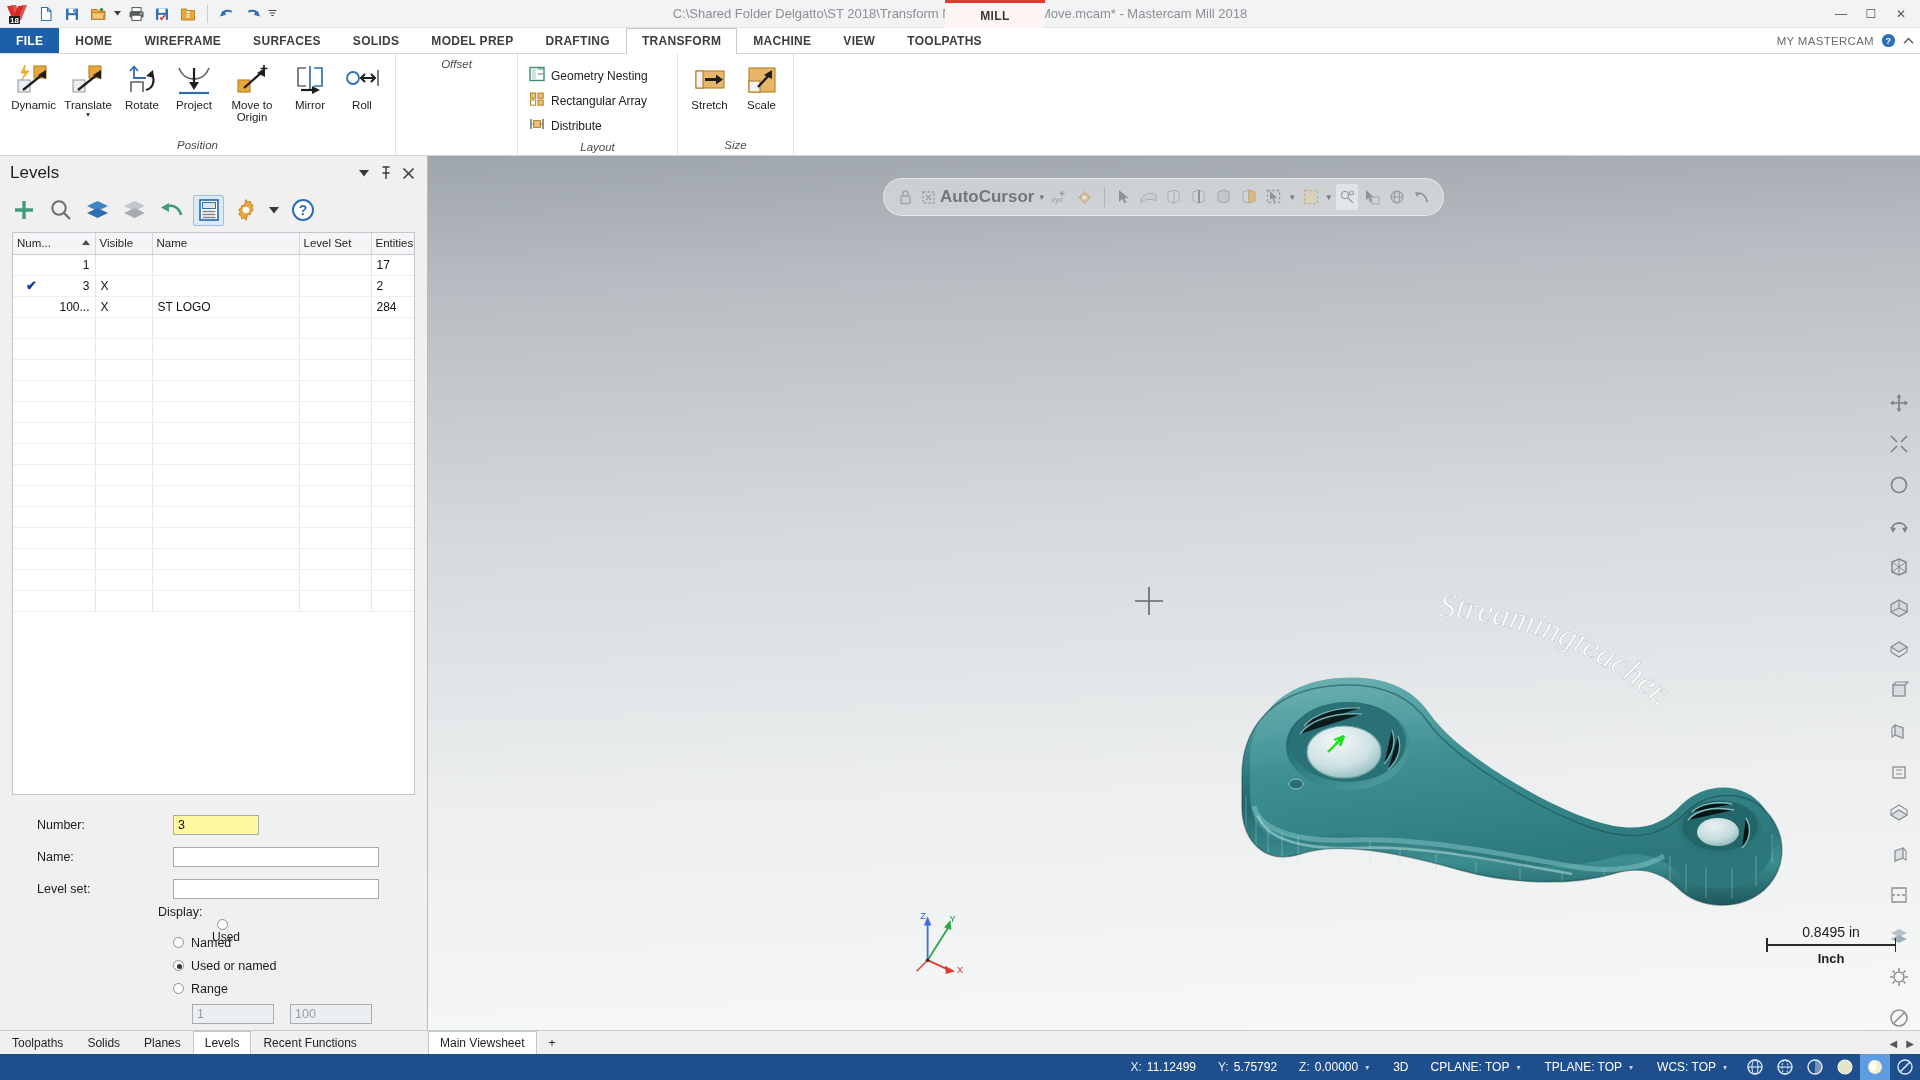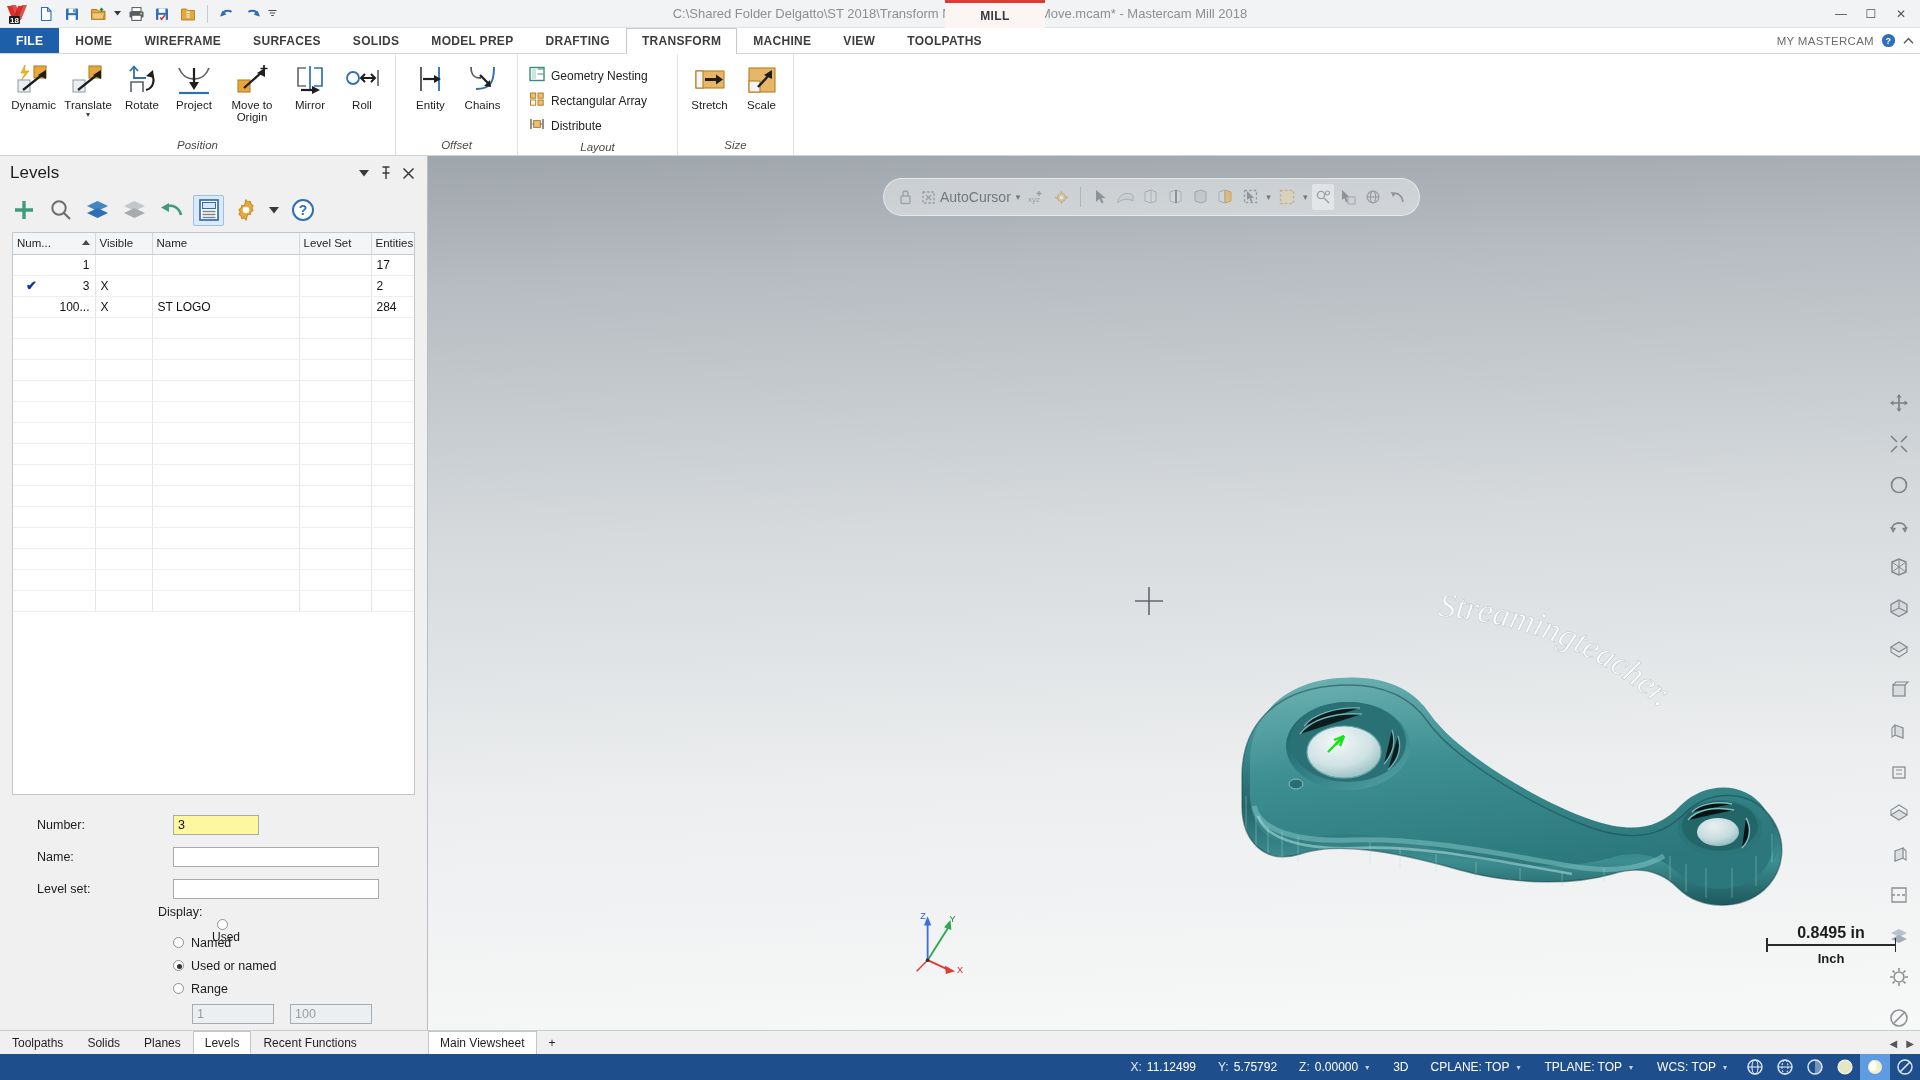--- a/index.html
+++ b/index.html
@@ -152,40 +152,40 @@
   #viewport { flex:1; position:relative; overflow:hidden;
     background:linear-gradient(178deg,#9ea5ab 0%,#b6bcc1 14%,#d6dadd 42%,#eceeef 70%,#f7f8f8 100%); }
   #autocursor-bar {
     position:absolute; left:869px; top:186px; height:38px; border-radius:19px;
     background:rgba(255,255,255,.42); display:flex; align-items:center;
     padding:0 10px; gap:3px; border:1px solid rgba(255,255,255,.5);
   }
   .ac-btn { width:22px; height:26px; display:flex; align-items:center; justify-content:center;
             cursor:pointer; opacity:.55; }
   .ac-btn.hl { background:rgba(255,255,255,.55); border-radius:2px; opacity:.75; }
-  .ac-lbl { font-size:14px; color:#5b6166; opacity:.8; white-space:nowrap; }
+  .ac-lbl { font-size:17px; color:#5b6166; opacity:.8; white-space:nowrap;font-weight:bold; }
   .ac-sep { width:1px; height:20px; background:rgba(120,128,134,.35); margin:0 5px; }
   .ac-dot { font-size:9px; color:#5b6166; opacity:.8; padding:0 2px; cursor:pointer; }
 
   #rside { position:absolute; right:2px; top:228px; display:flex; flex-direction:column; gap:3px; }
   .rs-btn {
     width:38px; height:38px; display:flex; align-items:center; justify-content:center;
     cursor:pointer; border-radius:3px; opacity:.6;
   }
 
   #cursor-cross { position:absolute; left:706px; top:430px; width:30px; height:30px; opacity:.75; }
 
   #scalebar { position:absolute; right:24px; bottom:64px; width:130px; text-align:center; }
   #scalebar .bar { position:relative; height:14px; }
   #scalebar .bar::before, #scalebar .bar::after {
     content:""; position:absolute; top:0; width:1.5px; height:14px; background:#2a2a2a;
   }
   #scalebar .bar::before { left:0; } #scalebar .bar::after { right:0; }
   #scalebar .hline { position:absolute; left:0; right:0; top:6px; height:1.5px; background:#2a2a2a; }
-  #scalebar .v1 { position:absolute; left:0; right:0; top:-14px; font-size:16px; font-weight:bold; color:#1c1c1c; }
+  #scalebar .v1 { position:absolute; left:0; right:0; top:-14px; font-size:14px; font-weight:normal; color:#1c1c1c; }
   #scalebar .v2 { font-size:13px; font-weight:bold; color:#1c1c1c; margin-top:-1px; }
 
   #gnomon { position:absolute; left:485px; bottom:55px; width:64px; height:68px; }
 
   
   #btabs {
     height:24px; background:#f0f0f0; display:flex; align-items:stretch;
     border-top:1px solid #c8ccd0; position:relative;
   }
   .btab {
@@ -435,44 +435,20 @@
           </svg>
         </div>
         <div class="lbl">Roll</div>
       </div>
 
     </div>
     <div class="rgroup-label">Position</div>
   </div>
 
   <div class="rgroup" style="width:122px;">
-    <div class="rgroup-items" style="justify-content:center;">
-      <div class="rbtn">
-        <div class="ico">
-          <svg width="32" height="32" viewBox="0 0 32 32">
-            <path d="M6 3 L6 27" stroke="#4a4e52" stroke-width="1.8"></path>
-            <path d="M24 3 L24 27" stroke="#2f6fb5" stroke-width="1.8"></path>
-            <path d="M8 15 L21 15" stroke="#1e1e1e" stroke-width="2.2"></path>
-            <path d="M19 11 L26 15 L19 19z" fill="#1e1e1e"></path>
-          </svg>
-        </div>
-        <div class="lbl">Entity</div>
-      </div>
-      <div class="rbtn">
-        <div class="ico">
-          <svg width="34" height="32" viewBox="0 0 34 32">
-            <path d="M5 3 C5 11 8 14 15 14" fill="none" stroke="#5c6165" stroke-width="1.8"></path>
-            <path d="M28 3 C28 19 24 25 10 25" fill="none" stroke="#2f6fb5" stroke-width="1.9"></path>
-            <path d="M14 11 L23 20" stroke="#1e1e1e" stroke-width="2.2"></path>
-            <path d="M18 22 L25 23 L24 16z" fill="#1e1e1e"></path>
-          </svg>
-        </div>
-        <div class="lbl">Chains</div>
-      </div>
-    </div>
     <div class="rgroup-label">Offset</div>
   </div>
 
   <div class="rgroup" style="width:160px;">
     <div class="rgroup-items">
       <div class="rsmall-col">
         <div class="rsmall">
           <span>
             <svg width="16" height="16" viewBox="0 0 16 16">
                 <rect x="1" y="1.5" width="14" height="13" fill="#fff" stroke="#3f8a7a" stroke-width="1.4"></rect>

